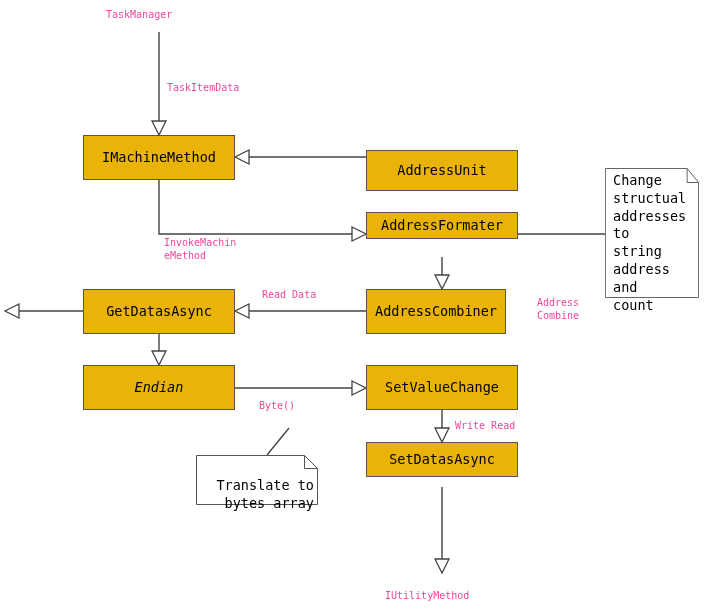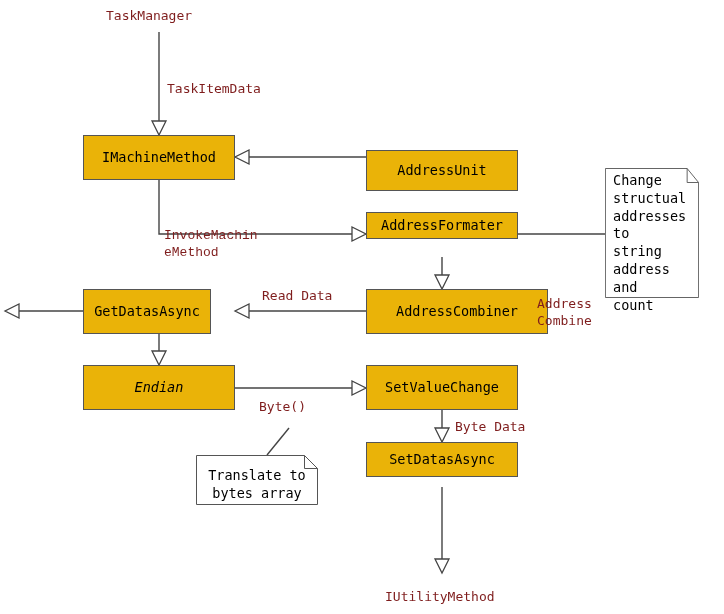--- a/index.html
+++ b/index.html
@@ -55,29 +55,29 @@
     height: 100%;
   }
   .note-text {
     position: absolute;
     left: 8px;
     top: 4px;
     right: 6px;
     white-space: pre-line;
   }
   .note-text.centered {
-    text-align: center;
+    text-align: right;
     left: 4px;
     right: 4px;
-    top: 12px;
+    top: 22px;
   }
   .free-label {
     position: absolute;
-    font-size: 13px;
-    color: #7f1d1d;
+    font-size: 10px;
+    color: #ec4899;
     line-height: 1.3;
     white-space: pre-line;
     letter-spacing: 0px;
   }
 </style>
 </head>
 <body>
 
 <div id="diagram-root">
 
@@ -129,25 +129,25 @@
   </div>
 
   <div class="node-box" style="left:366px; top:150px; width:152px; height:41px;">
     <span>AddressUnit</span>
   </div>
 
   <div class="node-box" style="left:366px; top:212px; width:152px; height:27px;">
     <span>AddressFormater</span>
   </div>
 
-  <div class="node-box" style="left:83px; top:289px; width:128px; height:45px;">
+  <div class="node-box" style="left:83px; top:289px; width:152px; height:45px;">
     <span>GetDatasAsync</span>
   </div>
 
-  <div class="node-box" style="left:366px; top:289px; width:182px; height:45px;">
+  <div class="node-box" style="left:366px; top:289px; width:140px; height:45px;">
     <span>AddressCombiner</span>
   </div>
 
   <div class="node-box" style="left:83px; top:365px; width:152px; height:45px;font-style:italic;">
     <span>Endian</span>
   </div>
 
   <div class="node-box" style="left:366px; top:365px; width:152px; height:45px;">
     <span>SetValueChange</span>
   </div>
@@ -175,27 +175,27 @@
       <path d="M108.5,0.5 L108.5,13.5 L121.5,13.5" fill="none" stroke="#555555" stroke-width="1"></path>
     </svg>
     <div class="note-text centered">Translate to
 bytes array</div>
   </div>
 
   <div class="free-label" style="left:106px; top:8px;">TaskManager</div>
 
   <div class="free-label" style="left:167px; top:81px;">TaskItemData</div>
 
-  <div class="free-label" style="left:164px; top:228px;font-family:Liberation Mono, monospace;">InvokeMachin
+  <div class="free-label" style="left:164px; top:236px;">InvokeMachin
 eMethod</div>
 
   <div class="free-label" style="left:262px; top:288px;">Read Data</div>
 
   <div class="free-label" style="left:537px; top:296px;">Address
 Combine</div>
 
   <div class="free-label" style="left:259px; top:399px;">Byte()</div>
 
-  <div class="free-label" style="left:455px; top:419px;">Byte Data</div>
+  <div class="free-label" style="left:455px; top:419px;">Write Read</div>
 
   <div class="free-label" style="left:385px; top:589px;">IUtilityMethod</div>
 
 </div>
 
 </body></html>

